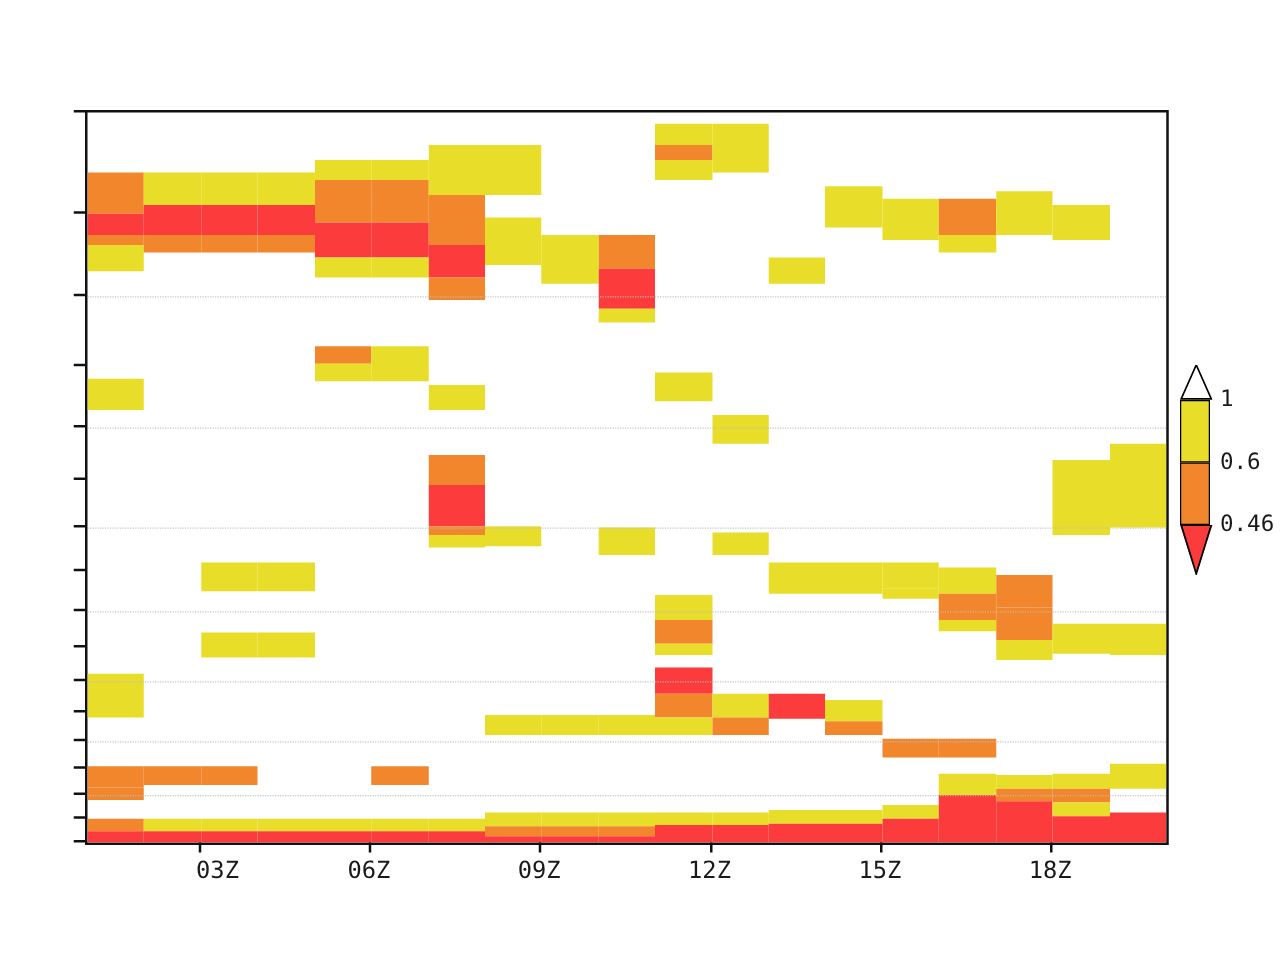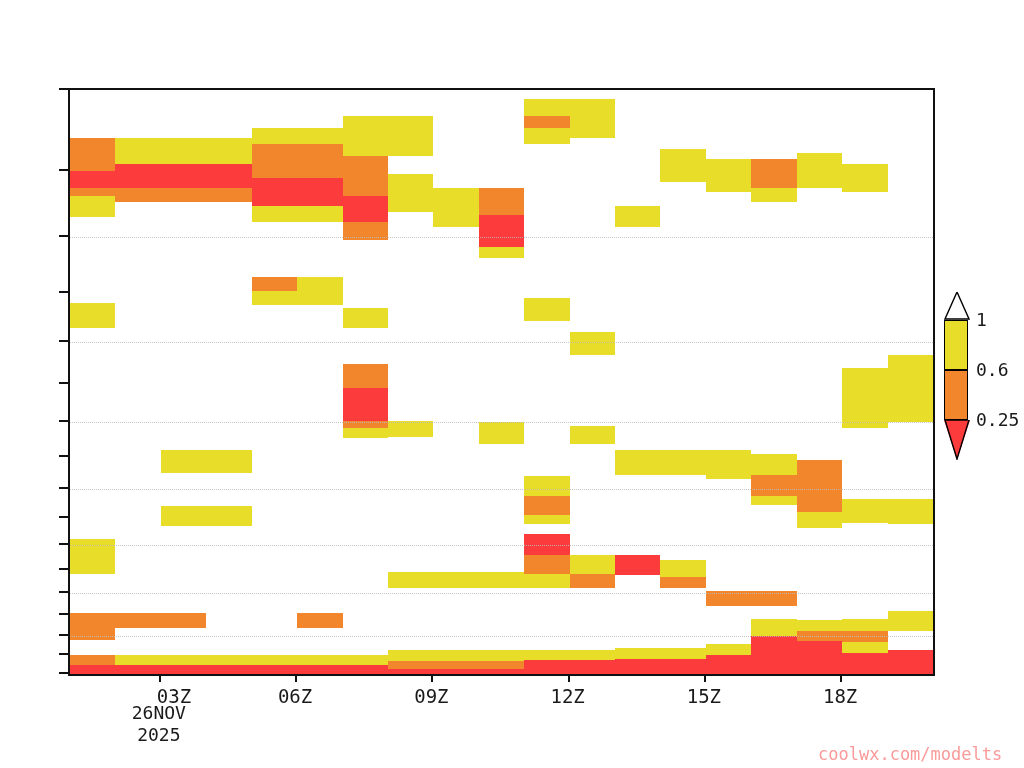--- a/index.html
+++ b/index.html
@@ -368,32 +368,30 @@
       <div class="xtick-mark" style="left: 431.368px; top: 674px;"></div>
       <div class="xtick-label" style="left: 391.368px; width: 80px; top: 686px;">09Z</div>
       <div class="xtick-mark" style="left: 567.632px; top: 674px;"></div>
       <div class="xtick-label" style="left: 527.632px; width: 80px; top: 686px;">12Z</div>
       <div class="xtick-mark" style="left: 703.895px; top: 674px;"></div>
       <div class="xtick-label" style="left: 663.895px; width: 80px; top: 686px;">15Z</div>
       <div class="xtick-mark" style="left: 840.158px; top: 674px;"></div>
       <div class="xtick-label" style="left: 800.158px; width: 80px; top: 686px;">18Z</div>
     </div>
 
-  <div id="date-label" style="left: 113.842px;"><div>26NOV</div><div>2025</div></div>
 
   <div id="colorbar">
     <div class="cb-tri-top"></div>
     <svg class="cb-tri-top-outline" viewBox="0 0 26 28">
       <polygon points="13,0 25,27 1,27" fill="none" stroke="#000" stroke-width="1.4"></polygon>
     </svg>
     <div class="cb-seg" id="cb-yellow" style="top: 28px; height: 50px; background: rgb(232, 222, 42);"></div>
     <div class="cb-seg" id="cb-orange" style="top: 78px; height: 50px; background: rgb(242, 134, 44);"></div>
     <div class="cb-tri-bot" style="top: 128px; border-top-color: rgb(252, 60, 60);"></div>
     <svg class="cb-tri-bot-outline" viewBox="0 0 26 40" style="position: absolute; left: 0px; width: 26px; height: 40px; top: 128px;">
       <polygon points="1,0 25,0 13,39" fill="none" stroke="#000" stroke-width="1.4"></polygon>
     </svg>
   <div class="cb-label" style="top: 19px;">1</div>
       <div class="cb-label" style="top: 69px;">0.6</div>
-      <div class="cb-label" style="top: 119px;">0.25</div>
+      <div class="cb-label" style="top: 119px;">0.46</div>
     </div>
 
-  <div id="watermark">coolwx.com/modelts</div>
 </div>
 
 </body></html>

